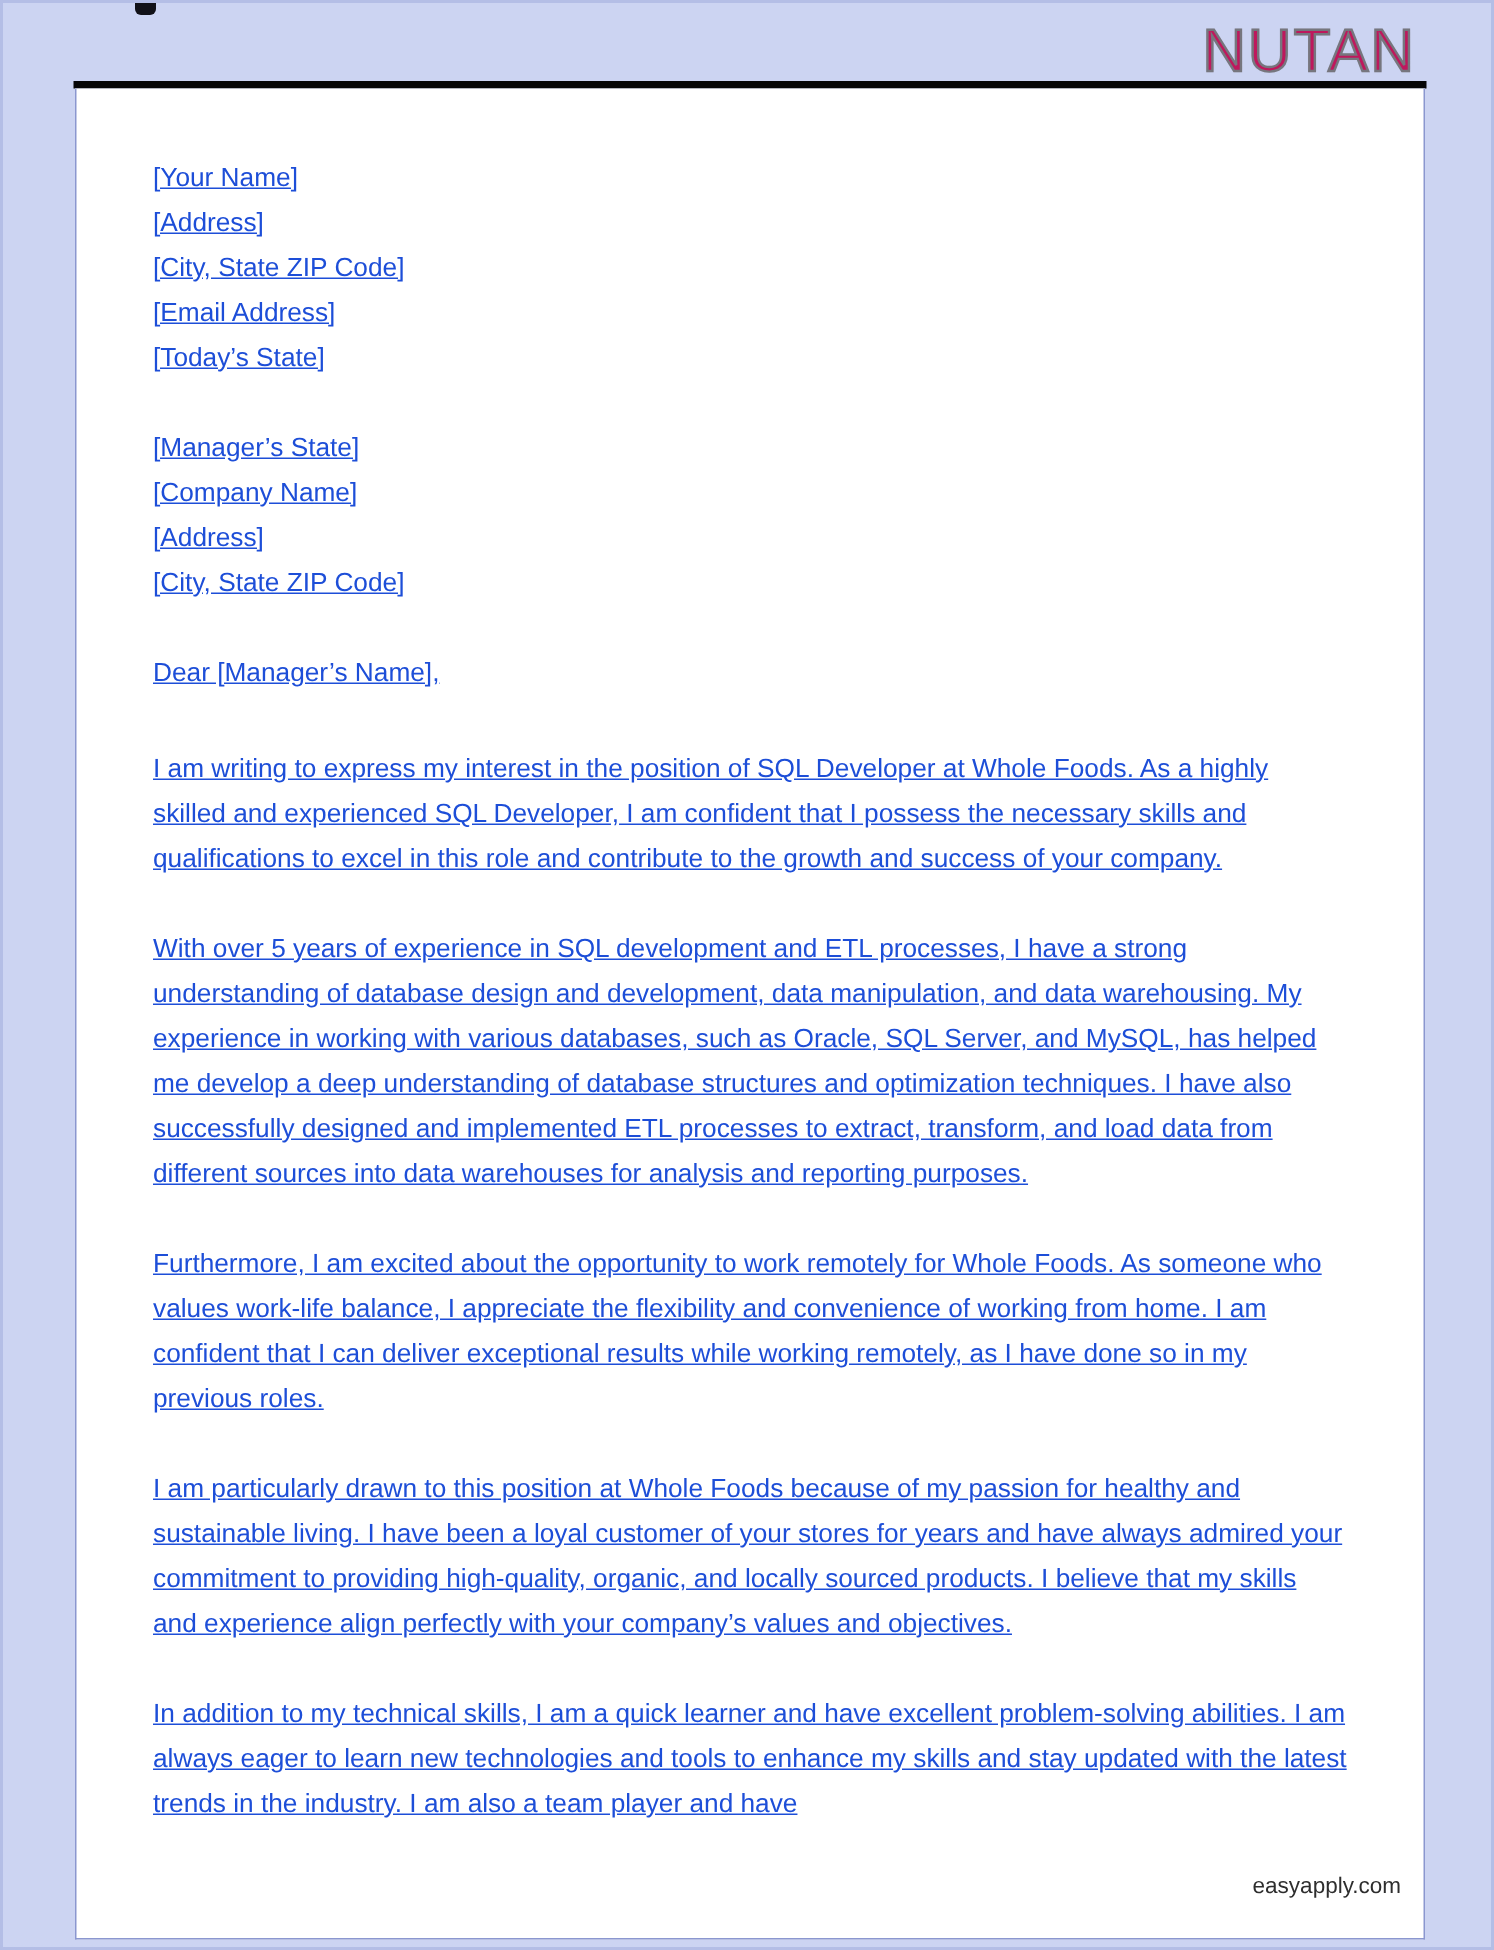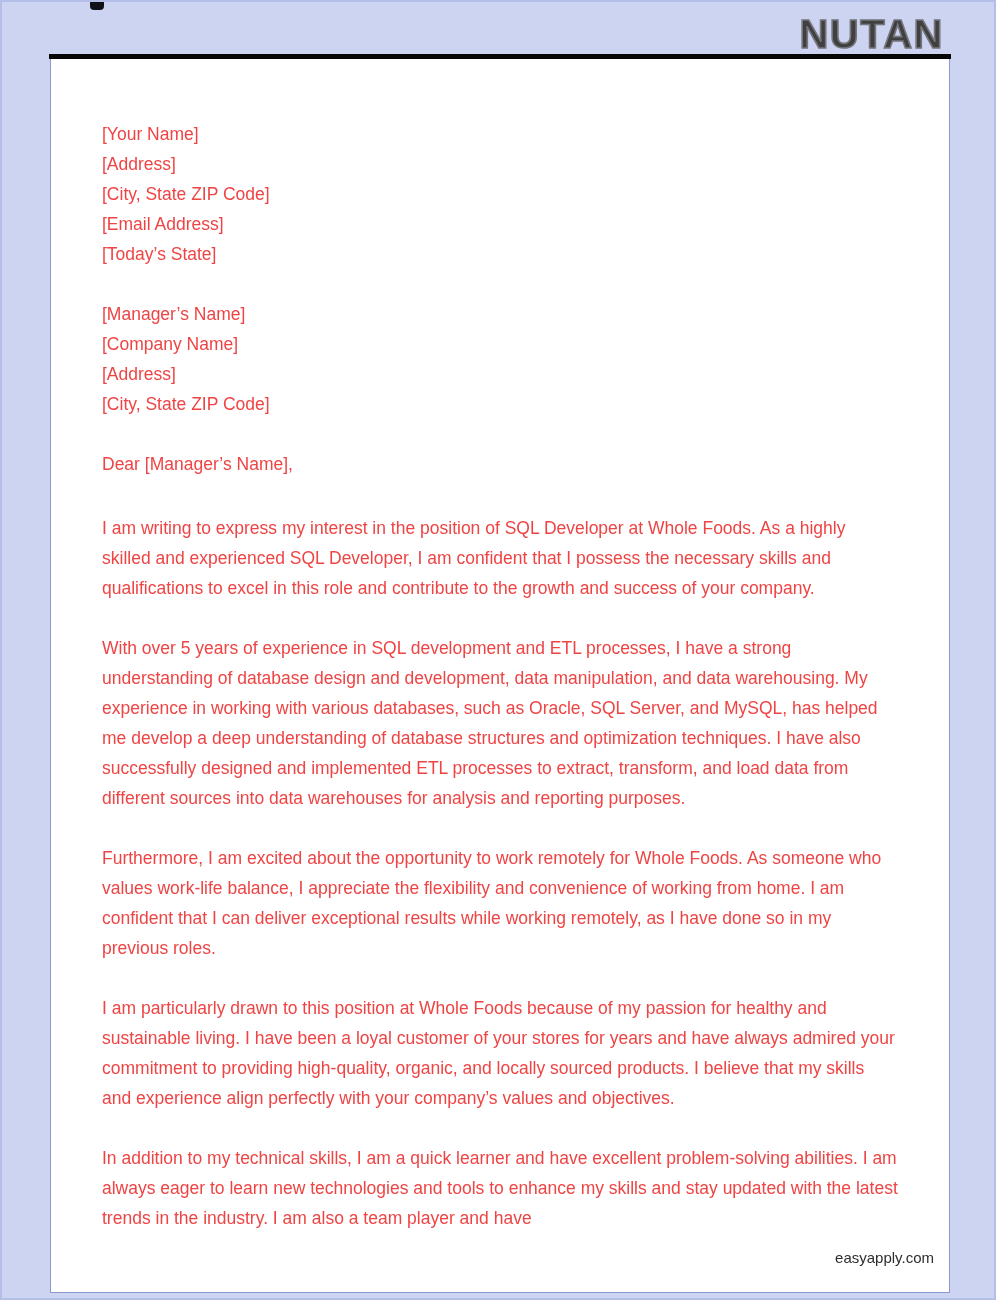--- a/index.html
+++ b/index.html
@@ -19,45 +19,46 @@
     position: absolute;
     left: 88px; top: 0;
     width: 14px; height: 8px;
     background: #111118;
     border-radius: 0 0 4px 4px;
   }
   .brand-logo {
     position: absolute;
     top: 10px; right: 50px;
     font-size: 40px;
-    font-weight: 700;
+    font-weight: 400;
     letter-spacing: 1.5px;
-    color: #404040;
+    color: #be185d;
     -webkit-text-stroke: 1.6px #76767e;
     text-shadow: 0 0 1px #85858d;
     font-family: "Liberation Sans", sans-serif;
   }
   .top-divider {
     position: absolute;
     left: 47px; top: 52px;
     width: 902px; height: 5px;
     background: #060606;
   }
   .doc {
     position: absolute;
     left: 48px; top: 57px;
     width: 900px; height: 1234px;
     background: #ffffff;
     border: 1px solid #8b97cf;
     border-top: none;
-    padding: 60px 51px 0 51px;
+    padding: 44px 51px 0 51px;
     overflow: hidden;
-    color: #ef4444;
+    color: #1d4ed8;
     font-size: 17.5px;
     line-height: 30px;
+    text-decoration: underline;
   }
   .addr-block { margin-bottom: 30px; }
   .addr-line { white-space: pre; }
   .salutation { margin-bottom: 34px; }
   .doc p { margin: 0 0 30px 0; }
   .watermark {
     position: absolute;
     right: 60px; top: 1247px;
     font-size: 15px;
     color: #2e2e2e;
@@ -78,21 +79,21 @@
 
     <div class="addr-block">
       <div class="addr-line">[Your Name]</div>
       <div class="addr-line">[Address]</div>
       <div class="addr-line">[City, State ZIP Code]</div>
       <div class="addr-line">[Email Address]</div>
       <div class="addr-line">[Today’s State]</div>
     </div>
 
     <div class="addr-block">
-      <div class="addr-line">[Manager’s Name]</div>
+      <div class="addr-line">[Manager’s State]</div>
       <div class="addr-line">[Company Name]</div>
       <div class="addr-line">[Address]</div>
       <div class="addr-line">[City, State ZIP Code]</div>
     </div>
 
     <div class="salutation">Dear [Manager’s Name],</div>
 
     <p>I am writing to express my interest in the position of SQL Developer at Whole Foods. As a highly skilled and experienced SQL Developer, I am confident that I possess the necessary skills and qualifications to excel in this role and contribute to the growth and success of your company.</p>
     <p>With over 5 years of experience in SQL development and ETL processes, I have a strong understanding of database design and development, data manipulation, and data warehousing. My experience in working with various databases, such as Oracle, SQL Server, and MySQL, has helped me develop a deep understanding of database structures and optimization techniques. I have also successfully designed and implemented ETL processes to extract, transform, and load data from different sources into data warehouses for analysis and reporting purposes.</p>
     <p>Furthermore, I am excited about the opportunity to work remotely for Whole Foods. As someone who values work-life balance, I appreciate the flexibility and convenience of working from home. I am confident that I can deliver exceptional results while working remotely, as I have done so in my previous roles.</p>

